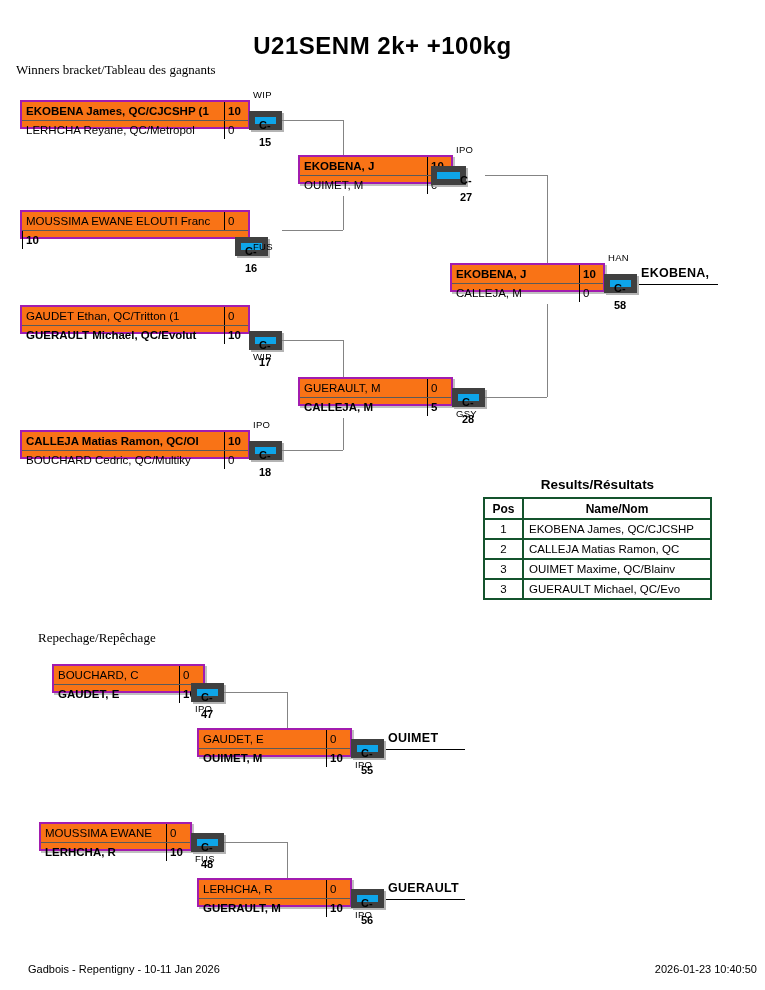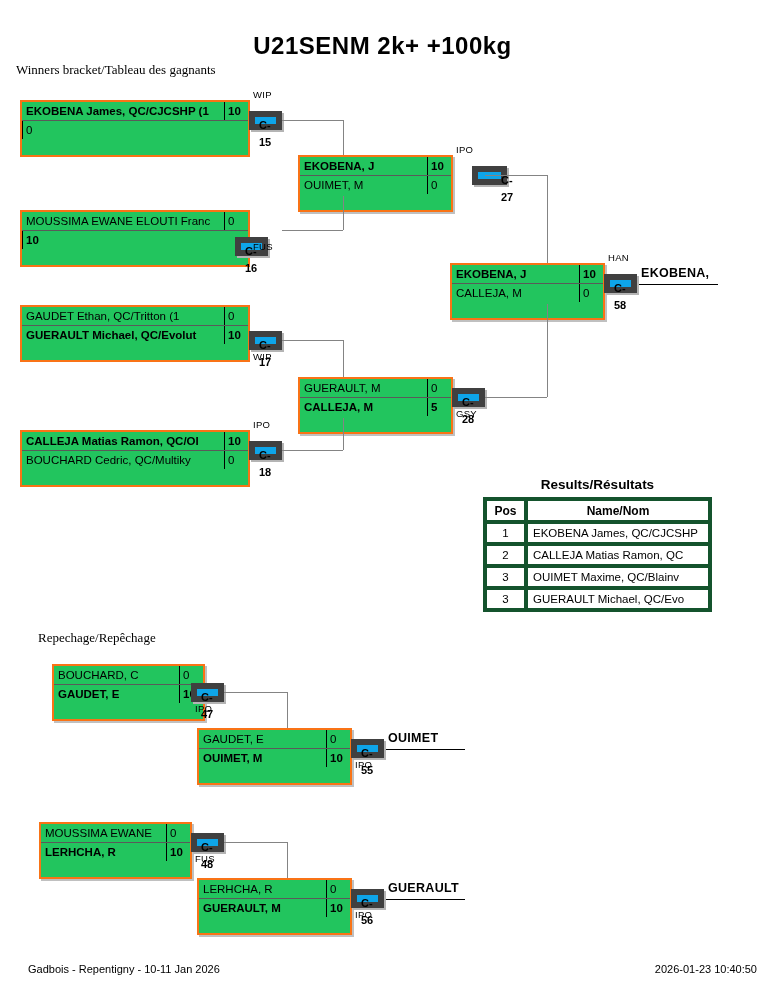--- a/index.html
+++ b/index.html
@@ -4,21 +4,21 @@
 <style>
   html,body{margin:0;padding:0;background:#fff;}
   .page{position:relative;width:765px;height:990px;background:#ffffff;
         font-family:"Liberation Sans",sans-serif;color:#000;overflow:hidden;}
 
   .title{position:absolute;top:32px;left:0;width:100%;text-align:center;
          font-size:24px;font-weight:bold;letter-spacing:.5px;}
 
   .seclabel{position:absolute;font-family:"Liberation Serif",serif;font-size:13px;}
 
-  .match{position:absolute;box-sizing:border-box;border:2px solid #f97316;background:#22c55e;height:57px;}
+  .match{position:absolute;box-sizing:border-box;border:2px solid #a21caf;background:#f97316;height:29px;}
   .match.shadow{box-shadow:2px 2px 0 #c0c0c0;}
   .prow{display:flex;height:18px;line-height:18px;}
   .prow.first{border-bottom:1px solid #5a5a5a;}
   .pname{flex:1;padding-left:4px;font-size:11.5px;white-space:nowrap;overflow:hidden;}
   .pname.winner{font-weight:bold;}
   .pscore{width:20px;border-left:1px solid #000;padding-left:3px;font-size:11.5px;}
 
   .tag{position:absolute;box-sizing:border-box;width:33px;height:19px;line-height:17px;
        border:6px solid #404040;background:#0ea5e9;font-size:11px;padding-left:4px;
        box-shadow:2px 2px 0 #b4b4b4;font-weight:bold;}
@@ -27,21 +27,21 @@
   .conn{position:absolute;background:#848484;}
   .conn.h{height:1px;} .conn.v{width:1px;}
 
   .advance{position:absolute;font-weight:bold;font-size:12.5px;white-space:nowrap;letter-spacing:.3px;}
   .advance-line{position:absolute;height:1px;background:#000;}
 
   .results-title{position:absolute;left:483px;top:477px;width:229px;text-align:center;
                  font-weight:bold;font-size:13.5px;}
   table.results{position:absolute;left:483px;top:497px;width:229px;border-collapse:collapse;
                 border:2px solid #000;background:#fff;}
-  table.results th,table.results td{border:4px solid #14532d;font-size:11.5px;height:18px;padding:0;}
+  table.results th,table.results td{border:2px solid #14532d;font-size:11.5px;height:18px;padding:0;}
   table.results th{font-weight:bold;font-size:12px;height:19px;text-align:center;}
   table.results td.pos{width:37px;text-align:center;}
   table.results td.nm{padding-left:5px;text-align:left;}
 
   .footer{position:absolute;top:963px;font-size:11px;margin-left:20px;}
   .footer.left{left:8px;} .footer.right{right:8px;text-align:right;}
 </style>
 </head>
 <body>
 
@@ -51,20 +51,21 @@
   <div class="seclabel" style="left:16px;top:62px">Winners bracket/Tableau des gagnants</div>
   <div class="seclabel" style="left:38px;top:630px">Repechage/Repêchage</div>
 
   <div id="bracket">
       <div class="match" style="left: 20px; top: 100px; width: 230px;">
         <div class="prow first">
           <span class="pname winner">EKOBENA James, QC/CJCSHP (1</span>
           <span class="pscore winner" style="font-weight: bold;">10</span>
         </div>
         <div class="prow">
+          <span class="pname">LERHCHA Reyane, QC/Metropol</span>
           <span class="pscore">0</span>
         </div>
       </div>
       <div class="tag" style="left: 249px; top: 111px;">C-15</div>
       <div class="method" style="left: 253px; top: 89px;">WIP</div>
       <div class="match" style="left: 20px; top: 210px; width: 230px;">
         <div class="prow first">
           <span class="pname">MOUSSIMA EWANE ELOUTI Franc</span>
           <span class="pscore">0</span>
         </div>
@@ -101,21 +102,21 @@
       <div class="match shadow" style="left: 298px; top: 155px; width: 155px;">
         <div class="prow first">
           <span class="pname winner">EKOBENA, J</span>
           <span class="pscore winner" style="font-weight: bold;">10</span>
         </div>
         <div class="prow">
           <span class="pname">OUIMET, M</span>
           <span class="pscore">0</span>
         </div>
       </div>
-      <div class="tag" style="left: 472px; top: 166px; padding-left: 23px;">C-27</div>
+      <div class="tag" style="left: 431px; top: 166px; padding-left: 23px;">C-27</div>
       <div class="method" style="left: 456px; top: 144px;">IPO</div>
       <div class="match shadow" style="left: 298px; top: 377px; width: 155px;">
         <div class="prow first">
           <span class="pname">GUERAULT, M</span>
           <span class="pscore">0</span>
         </div>
         <div class="prow">
           <span class="pname winner">CALLEJA, M</span>
           <span class="pscore winner" style="font-weight: bold;">5</span>
         </div>

